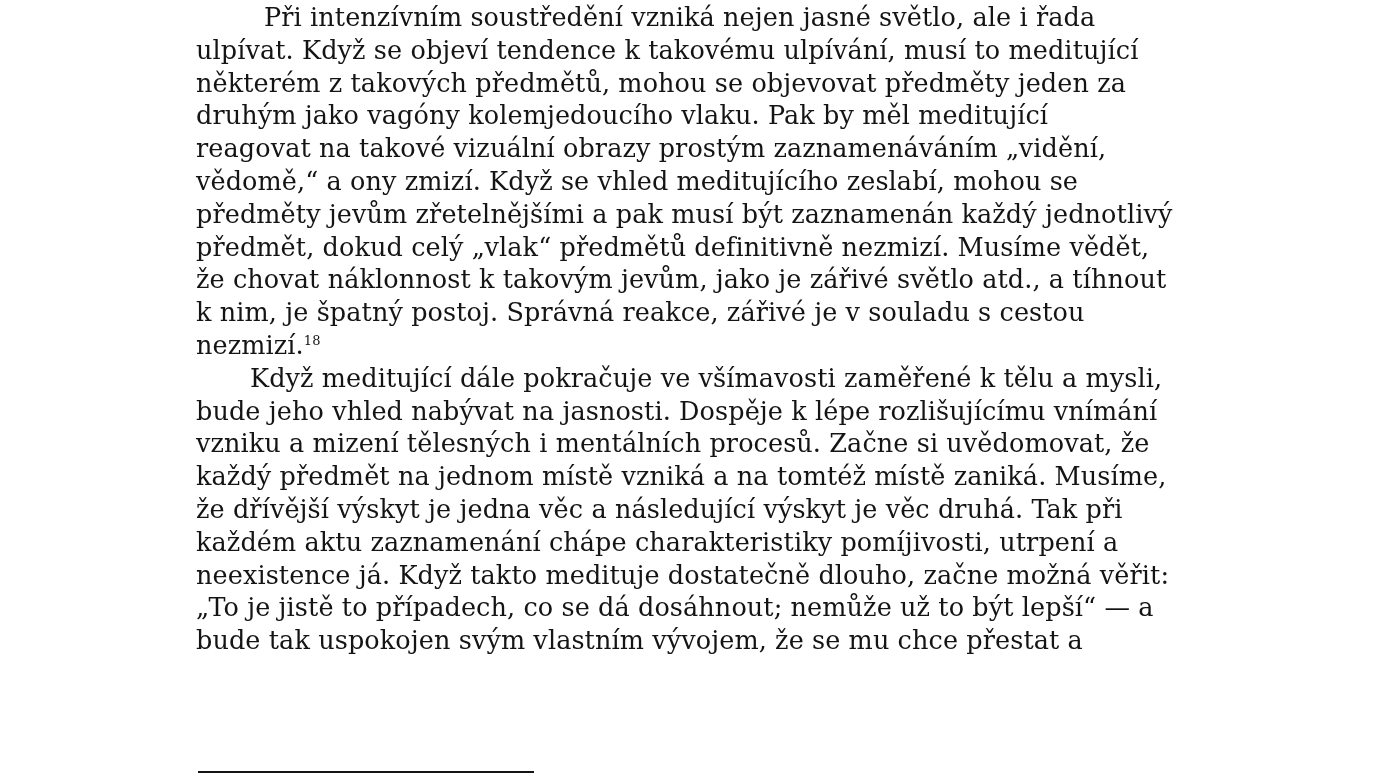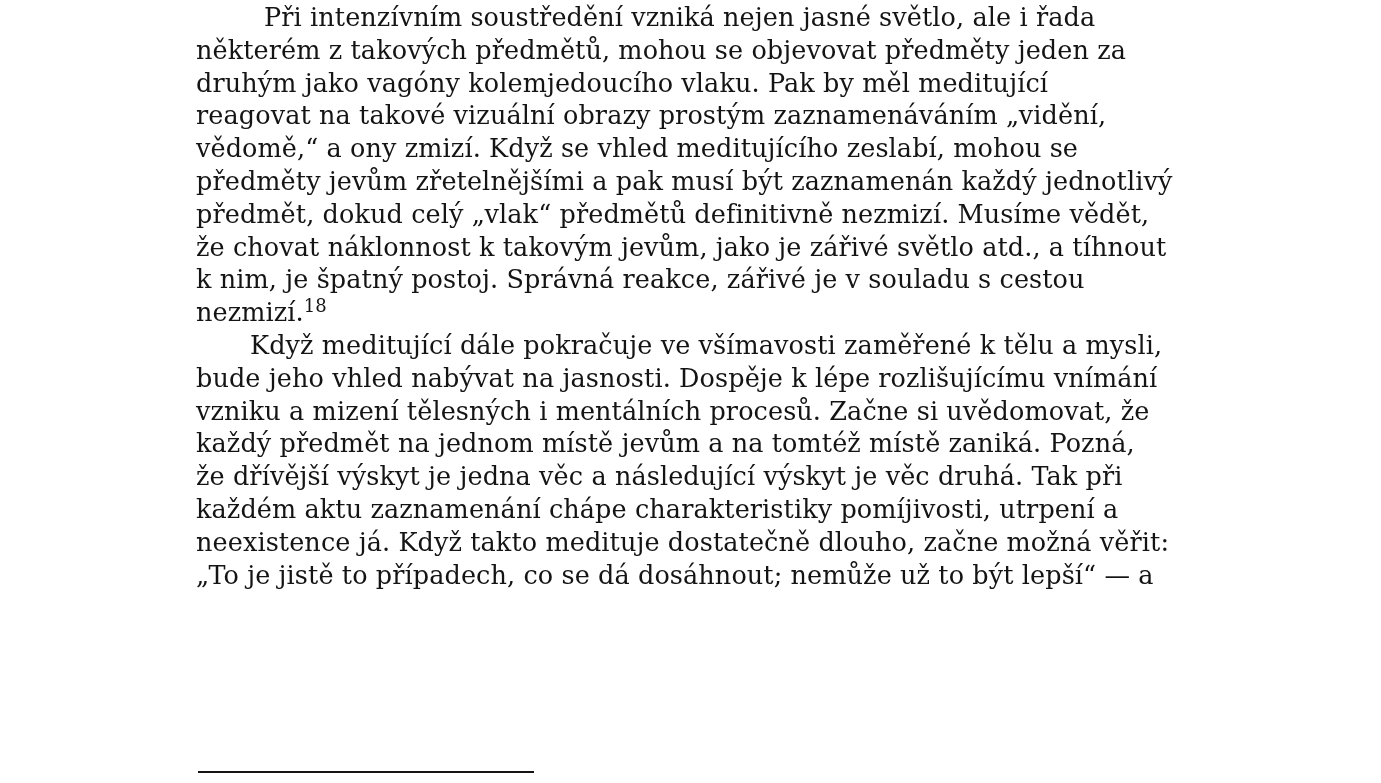--- a/index.html
+++ b/index.html
@@ -28,61 +28,63 @@
   }
   .line {
     font-size: 25.5px;
     line-height: 32.8px;
     white-space: nowrap;
     letter-spacing: 0.1px;
   }
   .indent-1 { padding-left: 68px; }
   .indent-2 { padding-left: 54px; }
   .fnref {
-    font-size: 18px;
+    font-size: 13px;
     vertical-align: super;
     line-height: 0;
   }
   .footnote-rule {
     position: absolute;
     left: 198px;
     top: 771px;
     width: 336px;
     height: 2px;
     background: #141414;
   }
 </style>
 </head>
 <body>
 
 <div class="page">
   <div class="textblock">
 
     <div class="para">
       <div class="line indent-1">Při intenzívním soustředění vzniká nejen jasné světlo, ale i řada</div>
+      <div class="line">ulpívat. Když se objeví tendence k takovému ulpívání, musí to meditující</div>
       <div class="line">některém z takových předmětů, mohou se objevovat předměty jeden za</div>
       <div class="line">druhým jako vagóny kolemjedoucího vlaku. Pak by měl meditující</div>
       <div class="line">reagovat na takové vizuální obrazy prostým zaznamenáváním „vidění,</div>
       <div class="line">vědomě,“ a ony zmizí. Když se vhled meditujícího zeslabí, mohou se</div>
       <div class="line">předměty jevům zřetelnějšími a pak musí být zaznamenán každý jednotlivý</div>
       <div class="line">předmět, dokud celý „vlak“ předmětů definitivně nezmizí. Musíme vědět,</div>
       <div class="line">že chovat náklonnost k takovým jevům, jako je zářivé světlo atd., a tíhnout</div>
       <div class="line">k nim, je špatný postoj. Správná reakce, zářivé je v souladu s cestou</div>
       <div class="line">
         <span>nezmizí.</span><sup class="fnref">18</sup>
       </div>
     </div>
 
     <div class="para">
       <div class="line indent-2">Když meditující dále pokračuje ve všímavosti zaměřené k tělu a mysli,</div>
       <div class="line">bude jeho vhled nabývat na jasnosti. Dospěje k lépe rozlišujícímu vnímání</div>
       <div class="line">vzniku a mizení tělesných i mentálních procesů. Začne si uvědomovat, že</div>
-      <div class="line">každý předmět na jednom místě jevům a na tomtéž místě zaniká. Pozná,</div>
+      <div class="line">každý předmět na jednom místě vzniká a na tomtéž místě zaniká. Musíme,</div>
       <div class="line">že dřívější výskyt je jedna věc a následující výskyt je věc druhá. Tak při</div>
       <div class="line">každém aktu zaznamenání chápe charakteristiky pomíjivosti, utrpení a</div>
       <div class="line">neexistence já. Když takto medituje dostatečně dlouho, začne možná věřit:</div>
       <div class="line">„To je jistě to případech, co se dá dosáhnout; nemůže už to být lepší“ — a</div>
+      <div class="line">bude tak uspokojen svým vlastním vývojem, že se mu chce přestat a</div>
     </div>
 
   </div>
 
   <div class="footnote-rule"></div>
 </div>
 
 </body></html>

